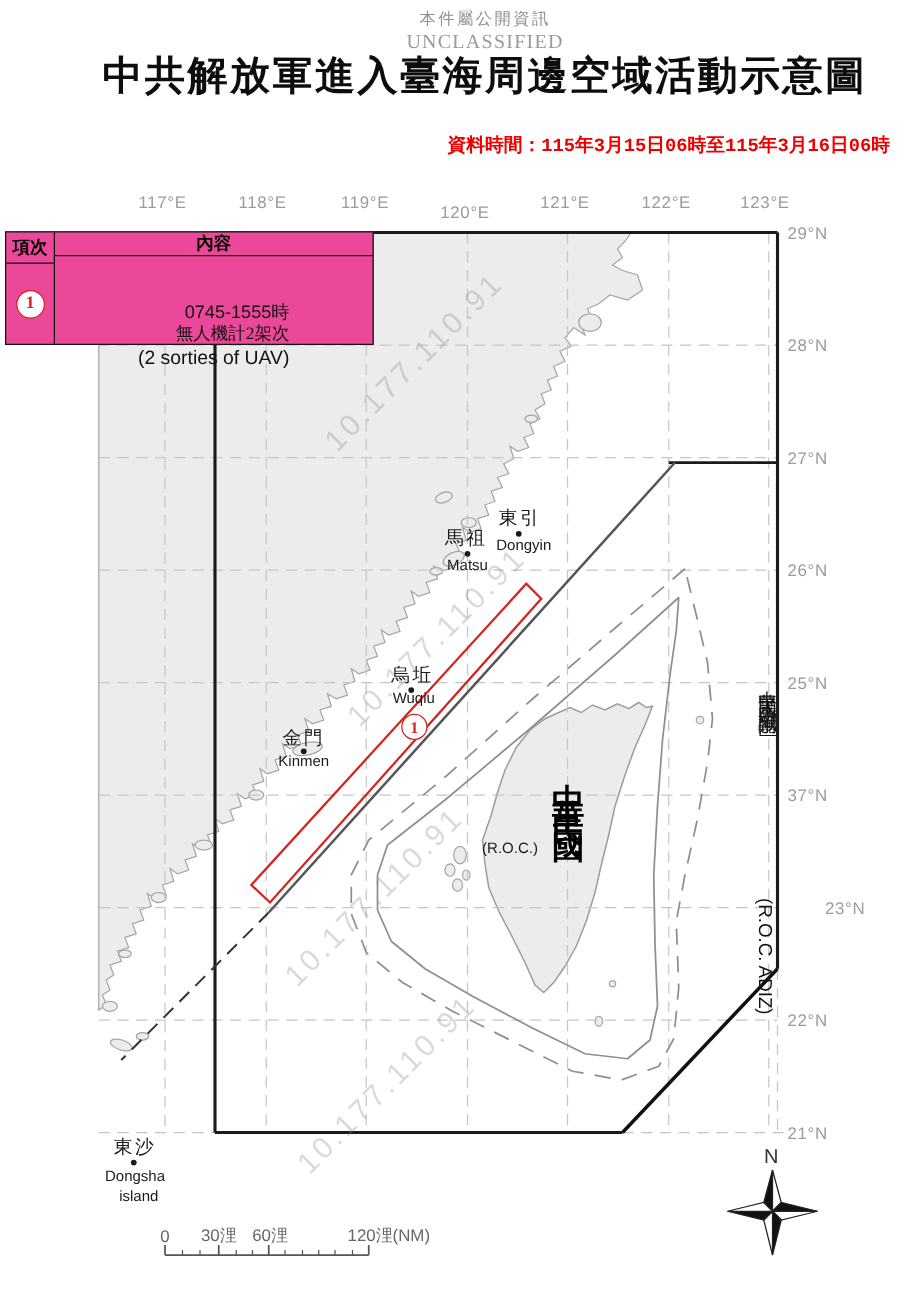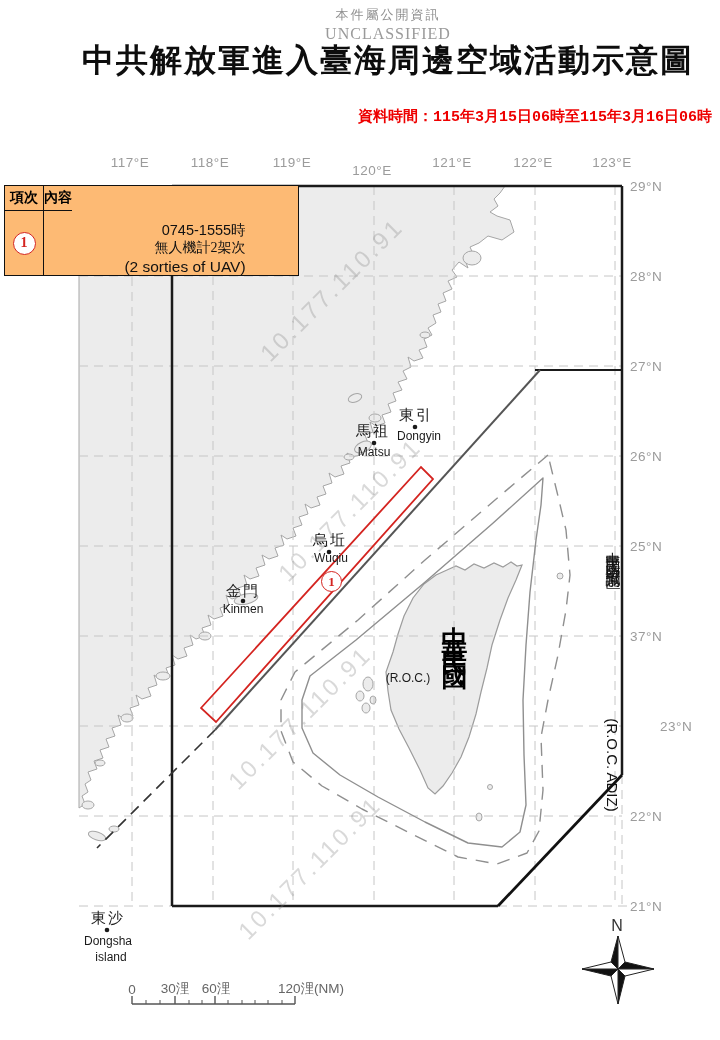--- a/index.html
+++ b/index.html
@@ -19,24 +19,24 @@
   .coord{font-size:13.5px;color:#9b9b9b;letter-spacing:0.5px;}
   
   .pl-zh{font-family:"Liberation Serif",serif;font-size:15px;color:#1a1a1a;letter-spacing:2px;}
   .pl-en{font-size:12px;color:#1a1a1a;}
   .roc-big{font-family:"Liberation Serif",serif;font-size:26px;font-weight:bold;color:#000;
            writing-mode:vertical-rl;text-orientation:upright;letter-spacing:13px;}
   .adiz-zh{font-family:"Liberation Serif",serif;font-size:15px;color:#111;
            writing-mode:vertical-rl;text-orientation:upright;letter-spacing:3px;}
   .adiz-en{font-size:15px;color:#111;transform:translate(-50%,-50%) rotate(90deg);white-space:nowrap;}
   
-  #info-table{left:4px;top:185px;width:293px;height:89px;border:1.5px solid #111;background:#fdba74;
+  #info-table{left:4px;top:185px;width:293px;height:89px;border:1.5px solid #111;background:#ec4899;
               display:flex;z-index:30;}
   #info-table .c1{width:38px;border-right:1.5px solid #111;display:flex;flex-direction:column;}
-  #info-table .c2{flex:1;display:flex;flex-direction:row;}
+  #info-table .c2{flex:1;display:flex;flex-direction:column;}
   #info-table .hd{height:24px;border-bottom:1.5px solid #111;display:flex;align-items:center;justify-content:center;
                   font-family:"Liberation Serif",serif;font-weight:bold;font-size:14px;color:#000;}
   #info-table .bd{flex:1;display:flex;align-items:center;justify-content:center;}
   .tline{text-align:right;line-height:1.25;color:#111;margin-top:36px;}
   .tline .l1{font-size:14.5px;font-family:"Liberation Sans",sans-serif;}
   .tline .l2{font-size:14px;font-family:"Liberation Serif",serif;}
   .tline .l3{font-size:15.5px;}
   .circ1{display:flex;align-items:center;justify-content:center;border:1.5px solid #d42420;border-radius:50%;
          color:#d42420;background:#fff;font-family:"Liberation Serif",serif;font-weight:bold;}
   

